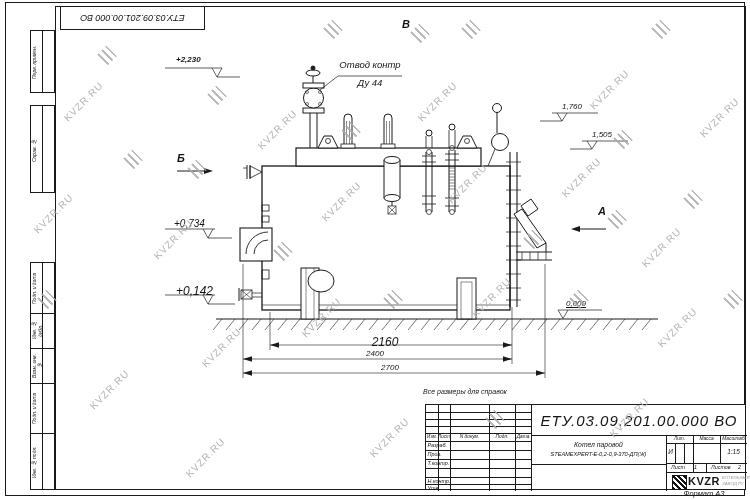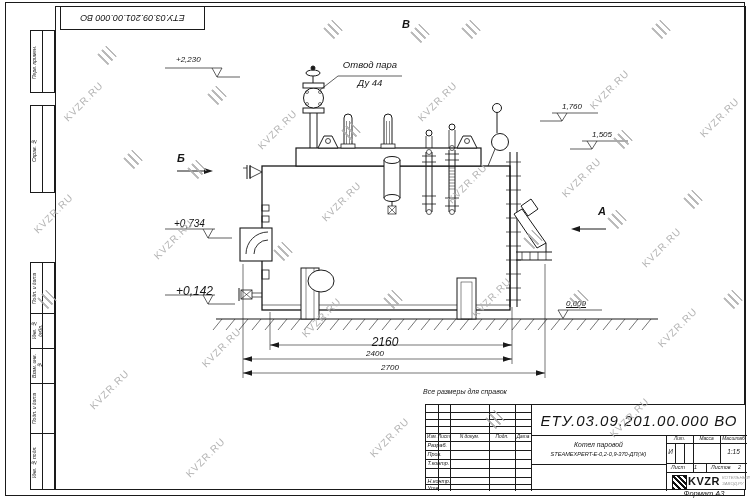--- a/index.html
+++ b/index.html
@@ -215,24 +215,24 @@
     <div class="ln" style="left:0;top:85px;width:100%;height:1px;"></div>
     <div class="ln" style="left:0;top:120px;width:100%;height:1px;"></div>
     <div class="ln" style="left:0;top:170px;width:100%;height:1px;"></div>
     <span class="vtext" style="left:0;top:2px;height:46px;">Подп. и дата</span>
     <span class="vtext" style="left:0;top:52px;height:31px;">Инв. № дубл.</span>
     <span class="vtext" style="left:0;top:87px;height:31px;">Взам. инв. №</span>
     <span class="vtext" style="left:0;top:122px;height:46px;">Подп. и дата</span>
     <span class="vtext" style="left:0;top:172px;height:54px;">Инв. № подл.</span>
   </div>
 
-  <div class="lbl ctr" style="left:334px;top:60px;width:72px;font-size:9.5px;">Отвод пара</div>
+  <div class="lbl ctr" style="left:334px;top:60px;width:72px;font-size:9.5px;">Отвод контр</div>
   <div class="lbl ctr" style="left:334px;top:78px;width:72px;font-size:9.5px;">Ду 44</div>
 
-  <div class="lbl" style="left:176px;top:56px;font-size:8px;">+2,230</div>
+  <div class="lbl" style="left:176px;top:56px;font-size:8px;font-weight:bold;">+2,230</div>
   <div class="lbl" style="left:562px;top:103px;font-size:8px;">1,760</div>
   <div class="lbl" style="left:592px;top:131px;font-size:8px;">1,505</div>
   <div class="lbl" style="left:174px;top:219px;font-size:10px;">+0,734</div>
   <div class="lbl" style="left:176px;top:285px;font-size:12px;">+0,142</div>
   <div class="lbl" style="left:566px;top:300px;font-size:8px;text-decoration:underline;">0,000</div>
 
   <div class="lbl ctr" style="left:355px;top:336px;width:60px;font-size:12px;">2160</div>
   <div class="lbl ctr" style="left:345px;top:350px;width:60px;font-size:8px;">2400</div>
   <div class="lbl ctr" style="left:360px;top:364px;width:60px;font-size:8px;">2700</div>
 

